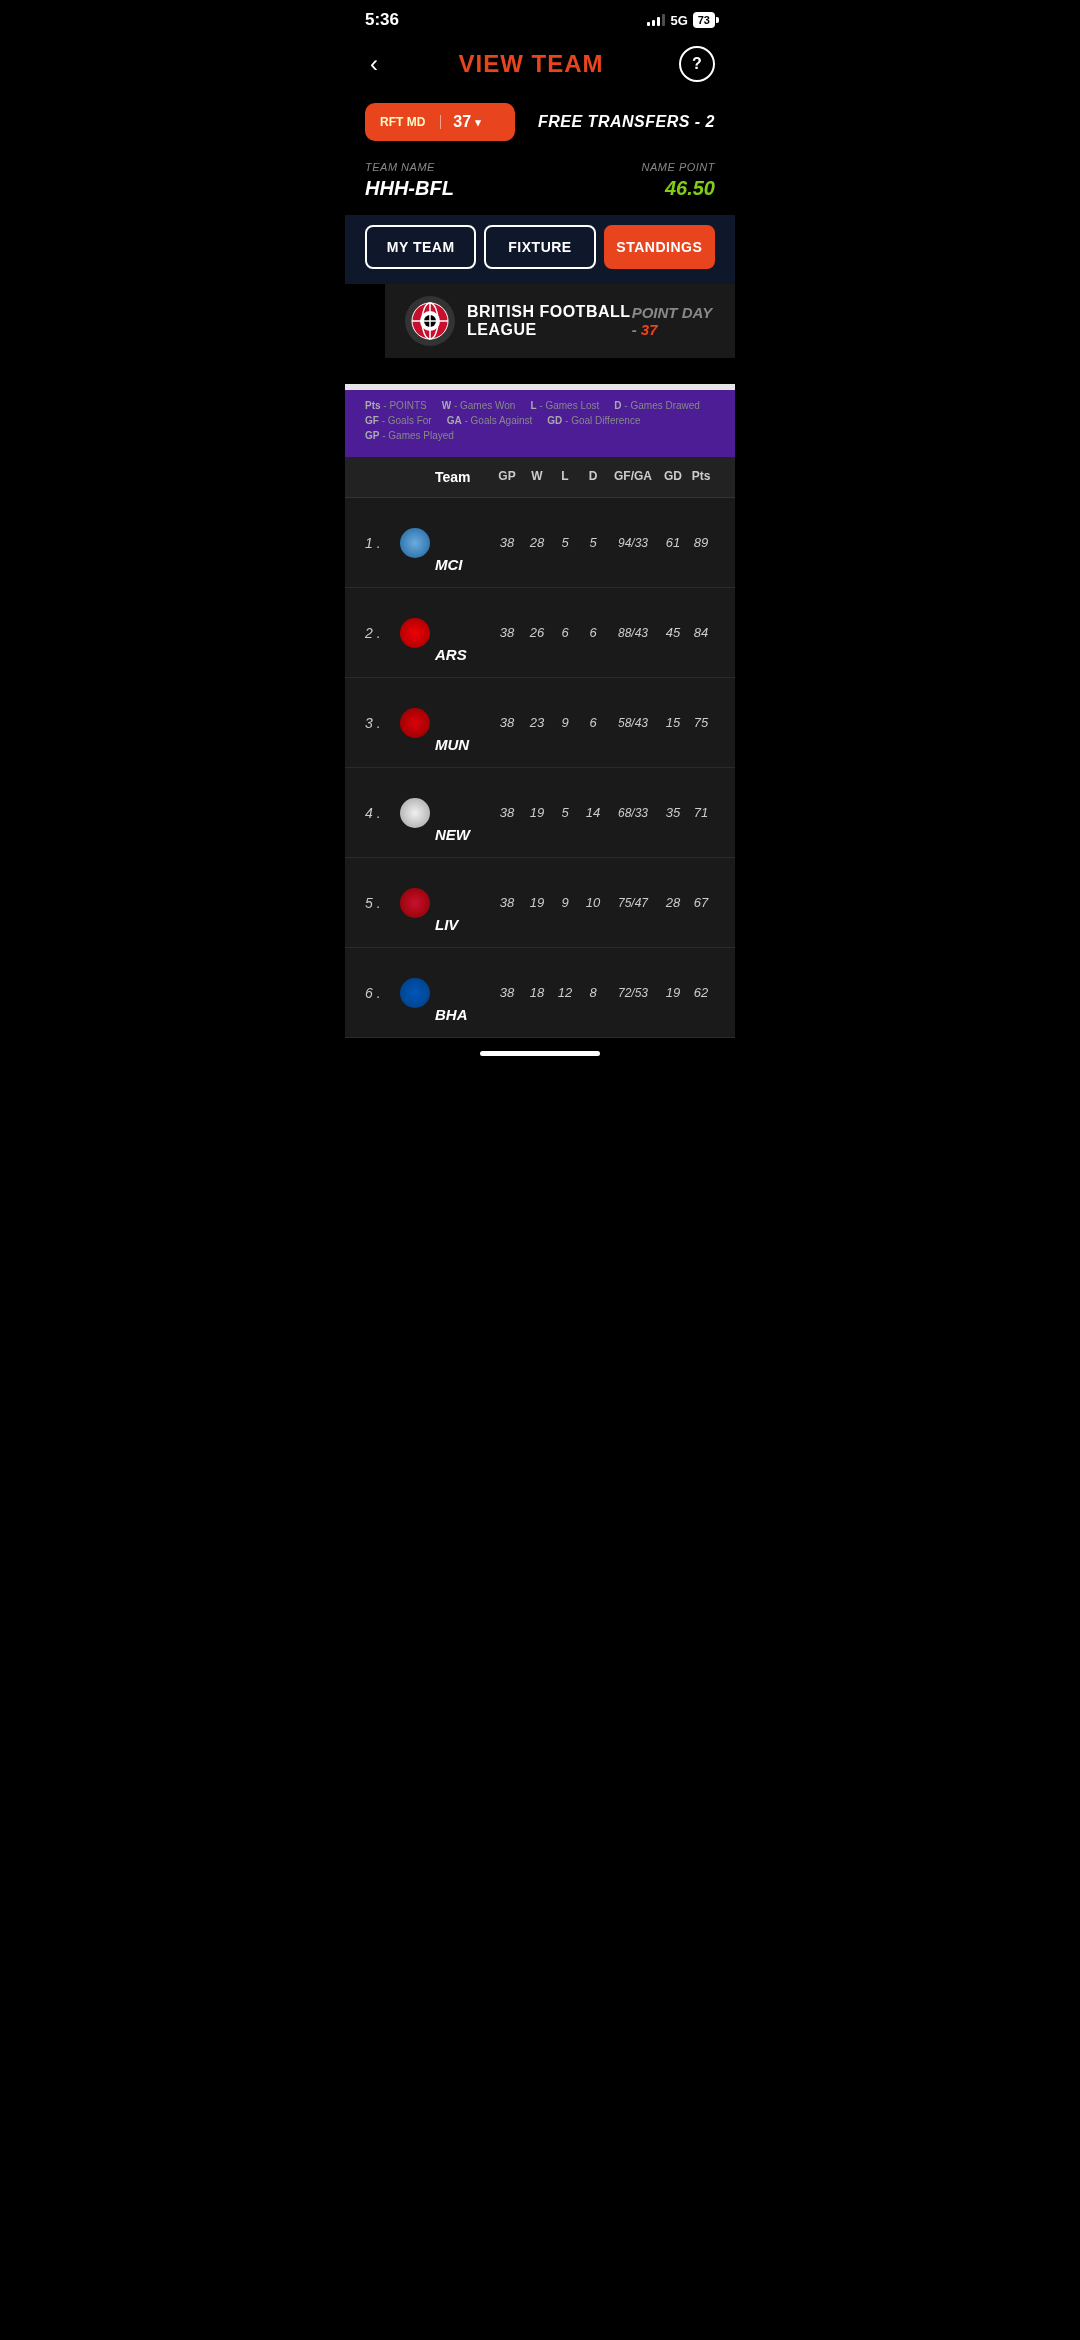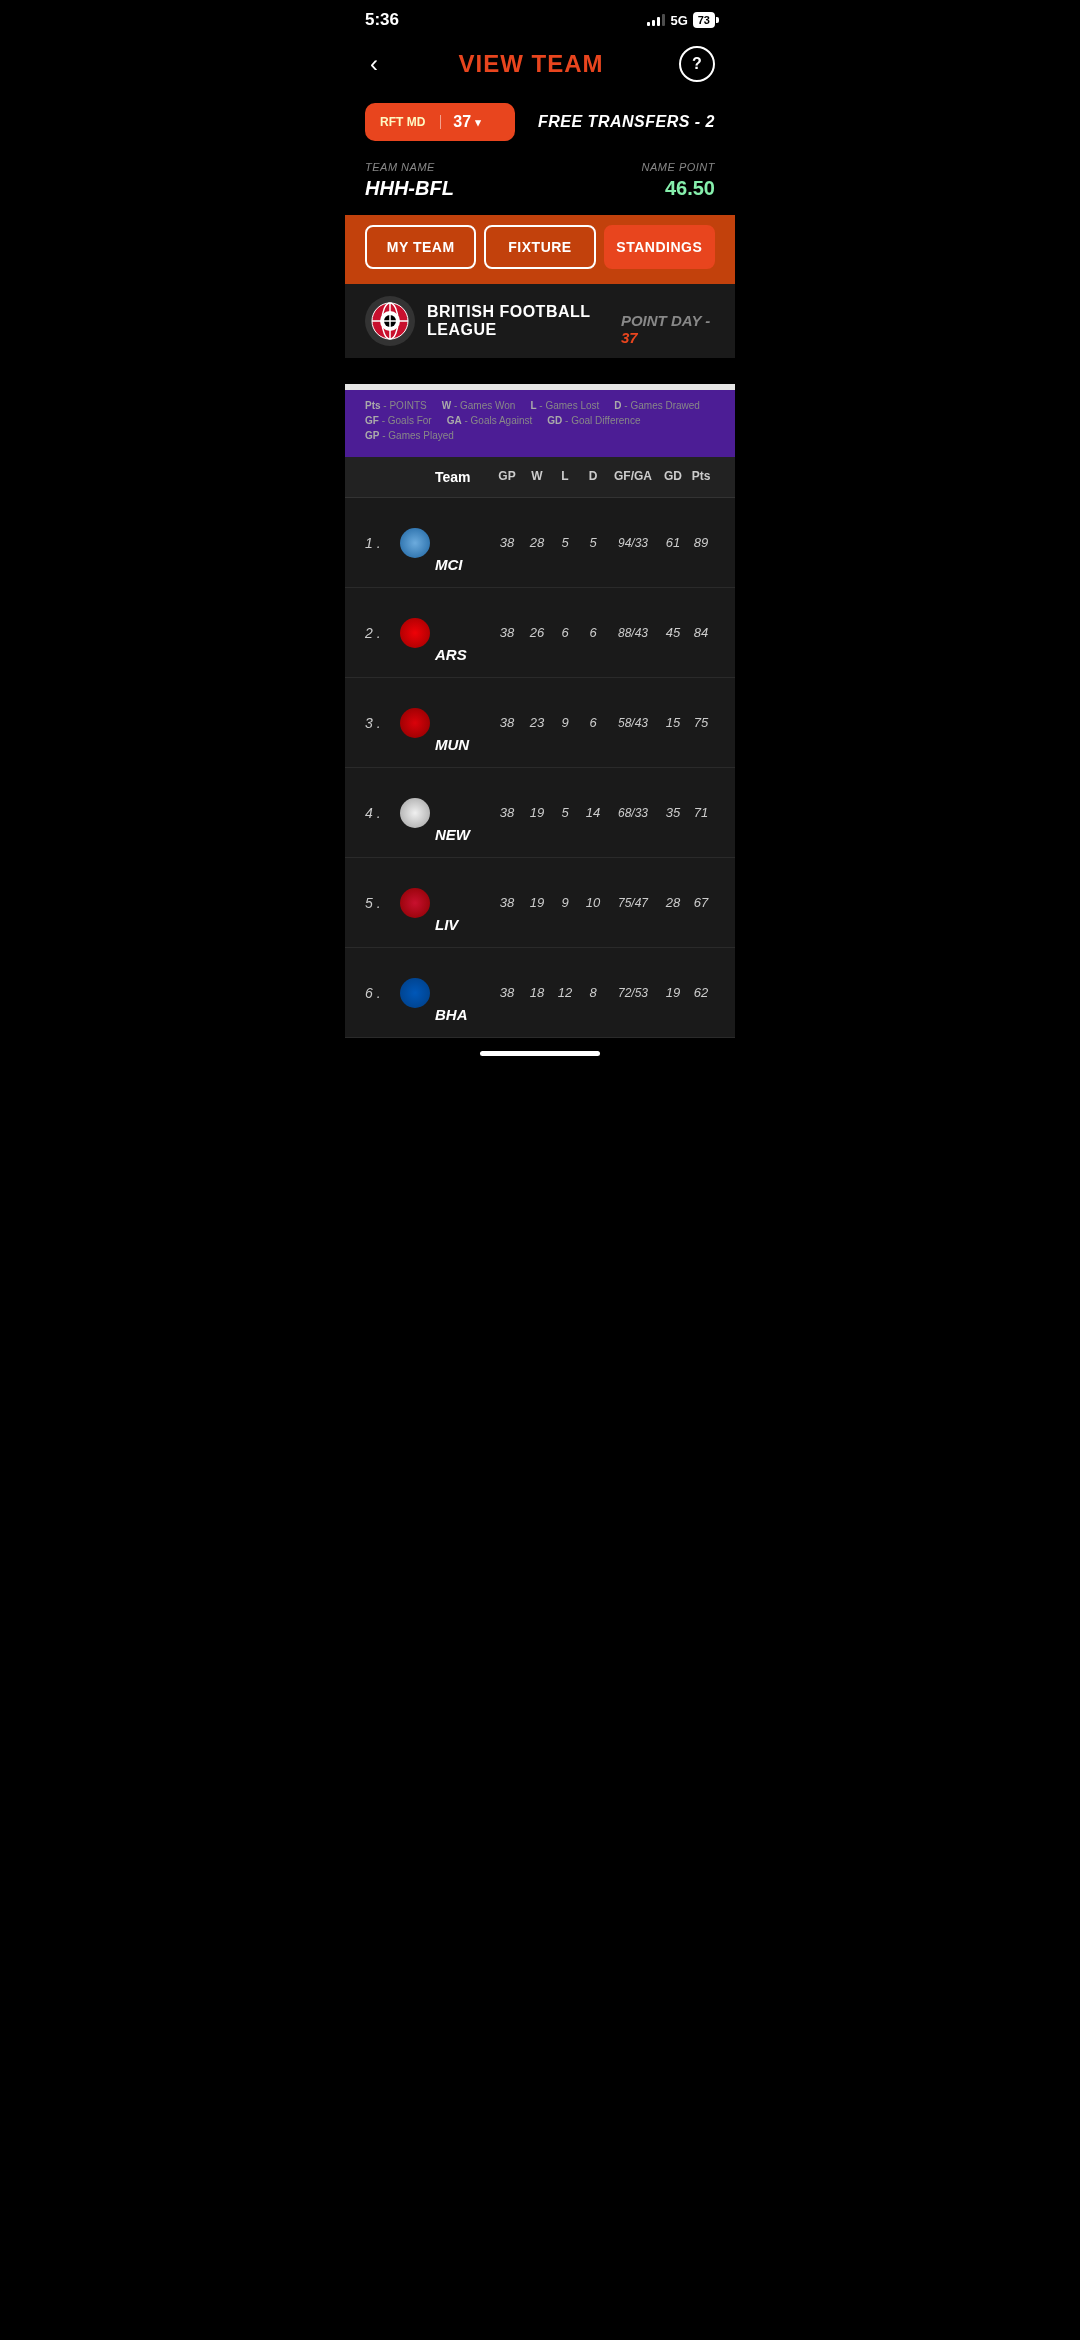--- a/index.html
+++ b/index.html
@@ -182,29 +182,30 @@
     .team-points-section .label {
       font-size: 11px;
       color: #888;
       font-style: italic;
       margin-bottom: 4px;
       letter-spacing: 0.5px;
     }
     .team-points-section .value {
       font-size: 20px;
       font-weight: 700;
-      color: #86efac;
+      color: #84cc16;
+      font-style: italic;
     }
 
     
     .nav-tabs {
       display: flex;
       padding: 10px 20px 15px;
       gap: 8px;
-      background: #c2410c;
+      background: #0f172a;
     }
     .nav-tab {
       flex: 1;
       padding: 12px 5px;
       border: 2px solid #fff;
       border-radius: 8px;
       text-align: center;
       font-size: 14px;
       font-weight: 800;
       color: #fff;
@@ -217,22 +218,23 @@
       background: #e8451e;
       border-color: #e8451e;
       color: #fff;
     }
 
     
     .league-header {
       background: #1a1a1a;
       padding: 12px 20px;
       display: flex;
-      align-items: flex-end;
+      align-items: center;
       justify-content: space-between;
+      margin-left: 40px;
     }
     .league-info {
       display: flex;
       align-items: center;
       gap: 12px;
     }
     .league-logo {
       width: 50px;
       height: 50px;
       border-radius: 50%;

